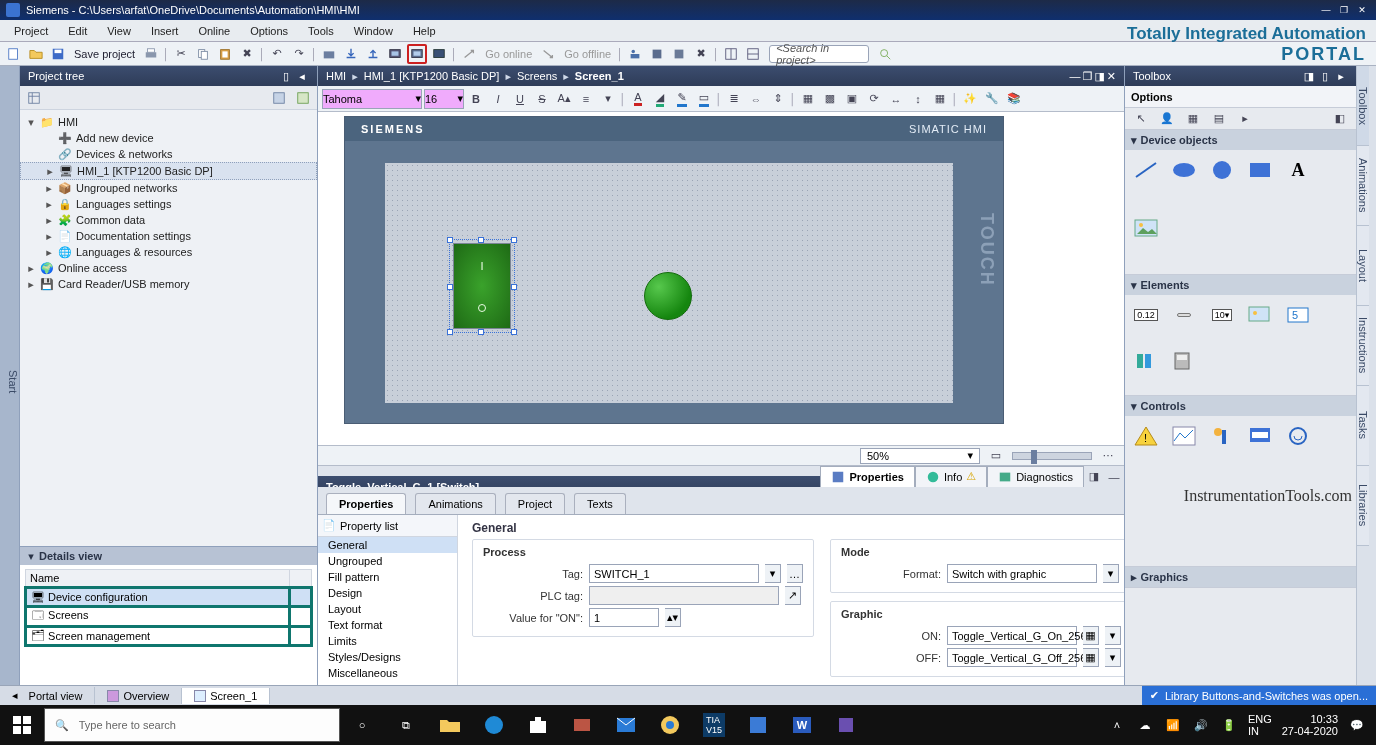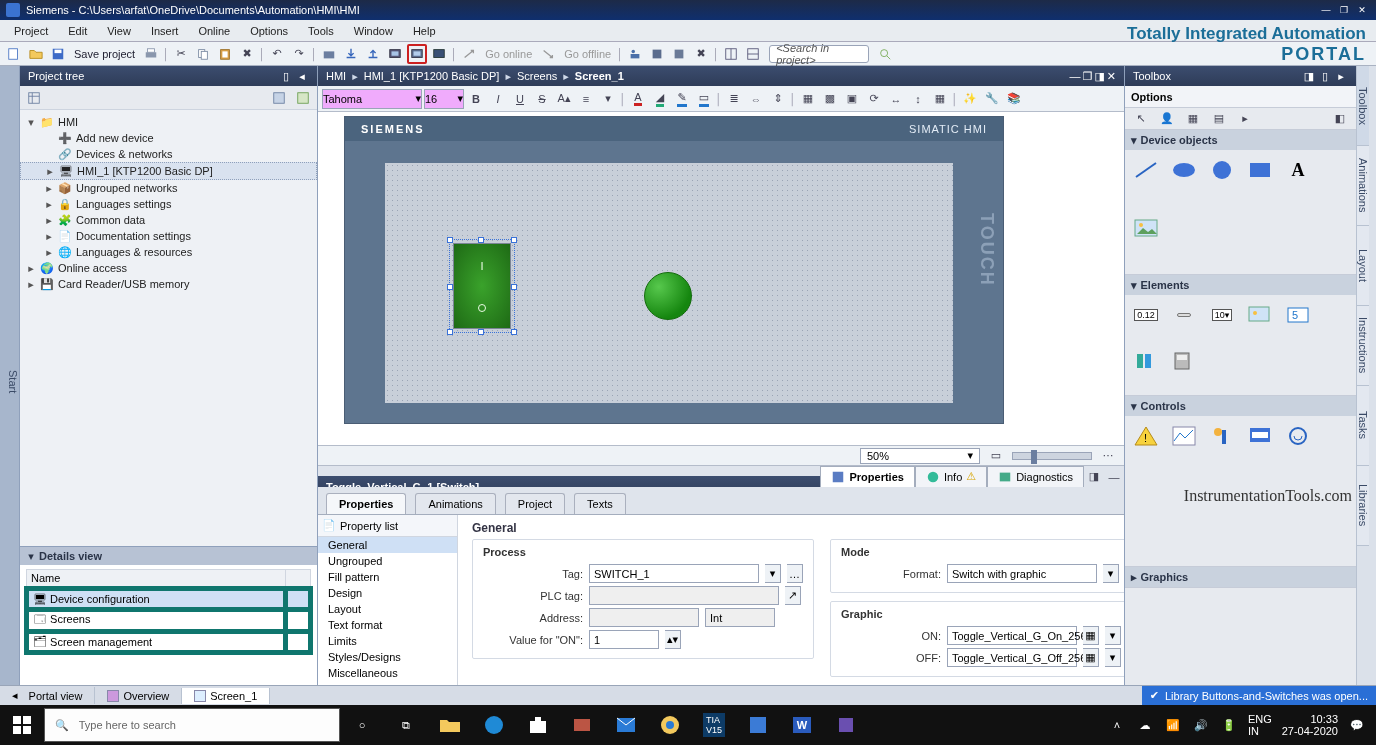--- a/index.html
+++ b/index.html
@@ -34,21 +34,21 @@
   .treetool{height:24px;display:flex;align-items:center;padding:0 4px;border-bottom:1px solid #cdd4df;gap:4px;}
   .tree { flex:1; overflow:auto; padding:4px 0; background:#eef1f5; }
   .node { display:flex; align-items:center; padding:1px 0 1px 6px; gap:4px; color:#222; }
   .arrow{width:10px;display:inline-block;text-align:center;color:#555;}
   .ticon{width:14px;height:14px;display:inline-flex;align-items:center;justify-content:center;}
   .node.sel{background:#d9e2ef;border:1px dotted #8fa0bb;}
   .details { border-top:1px solid #8fa0bb; }
   .detbody{background:#fff;padding:4px;height:120px;overflow:hidden;}
   .detbody table{width:100%;border-collapse:collapse;}
   .detbody th{text-align:left;border:1px solid #d0d6e0;padding:2px 4px;background:#eef1f5;font-weight:normal;}
-  .detbody td{border:5px solid #0f766e;padding:1px 4px;}
+  .detbody td{border:3px solid #0f766e;padding:1px 4px;}
   .detbody tr.hl td{background:#cfe0f5;}
   .panelhead2{height:18px;background:#b7c2d4;color:#2a3448;padding:0 6px;display:flex;align-items:center;}
   .panelhead2 .arrow{color:#2a3448;}
 
   .center { flex:1; display:flex; flex-direction:column; min-width:0; }
   .crumbbar{height:20px;background:linear-gradient(#3c4d6f,#2e3c58);color:#fff;display:flex;align-items:center;padding:0 8px;gap:6px;}
   .crumbbar .sep{color:#cfd8e8;}
   .crumbbar .r{margin-left:auto;display:flex;gap:2px;}
   .fmtbar{height:26px;background:#eef2f6;border-bottom:1px solid #b4bcca;display:flex;align-items:center;padding:0 4px;gap:2px;}
   .combo{height:20px;border:1px solid #9aa4b8;background:#f0abfc;display:flex;align-items:center;padding:0 0;}
@@ -561,29 +561,20 @@
                   </div>
                 <div class="inbtn">▾</div>
                 <div class="inbtn">…</div>
               </div>
               <div class="row">
                   <label>PLC tag:</label>
                 <div class="input disabled" style="width:190px">
                     <span></span>
                   </div>
                 <div class="inbtn">↗</div>
-              </div>
-              <div class="row">
-                  <label>Address:</label>
-                <div class="input disabled" style="width:110px">
-                    <span></span>
-                  </div>
-                <div class="input disabled" style="width:70px">
-                    <span>Int</span>
-                  </div>
               </div>
               <div class="row">
                   <label>Value for "ON":</label>
                 <div class="input" style="width:70px">
                     <span>1</span>
                   </div>
                 <div class="inbtn">▴▾</div>
               </div>
             </div>
           </div>

